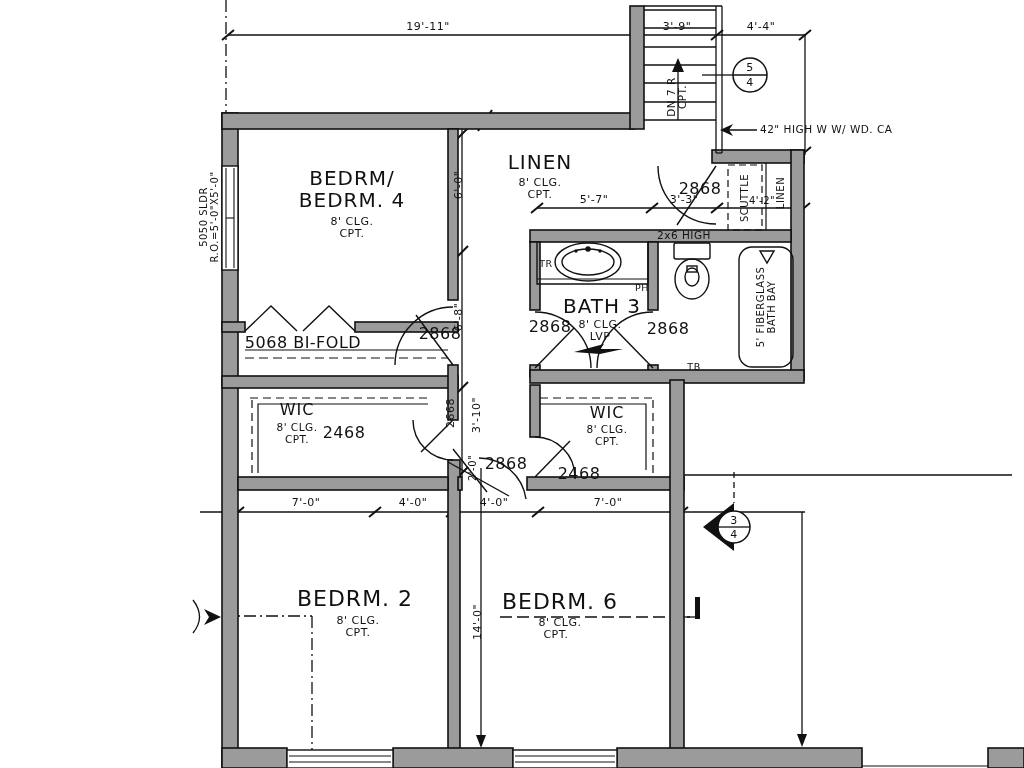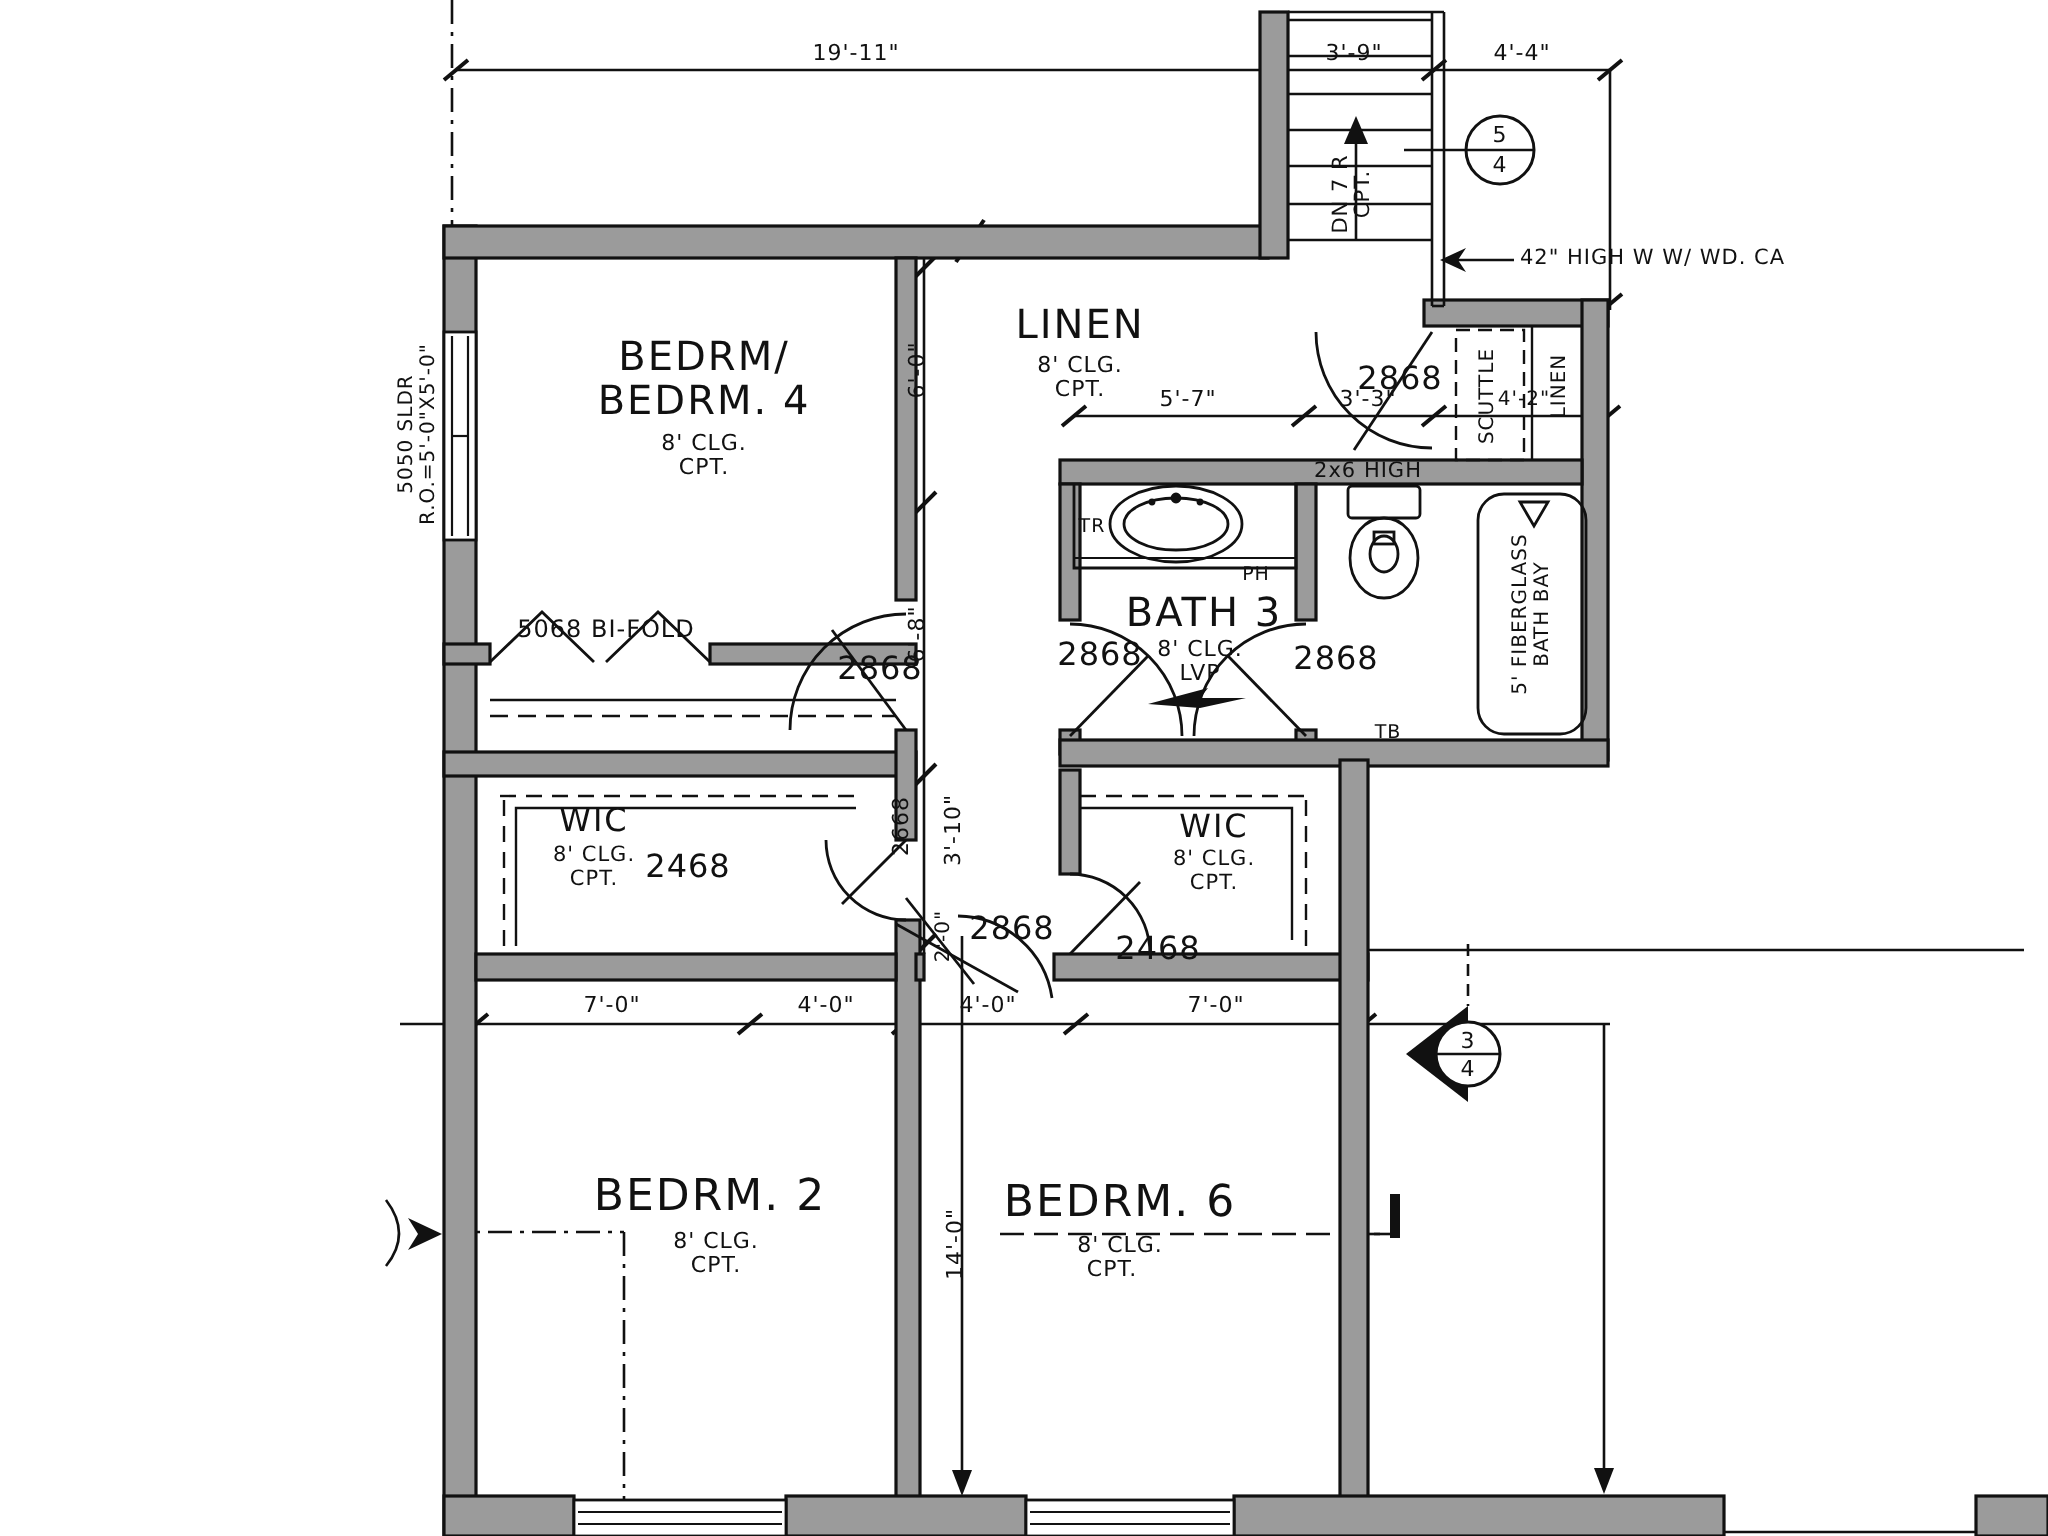--- a/index.html
+++ b/index.html
@@ -235,35 +235,35 @@
 <div class="lbl rot" style="left:210px;top:217px;font-size:10px">
   <span>5050 SLDR</span>
   <span>R.O.=5'-0"X5'-0"</span>
 </div>
 
 <div class="lbl door" style="left:700px;top:189px">2868</div>
 <div class="lbl rot" style="left:745px;top:198px;font-size:10px">SCUTTLE</div>
 <div class="lbl rot" style="left:781px;top:193px;font-size:10px">LINEN</div>
 
 <div class="lbl tiny" style="left:546px;top:264px">TR</div>
-<div class="lbl tiny" style="left:628px;top:288px">PH</div>
+<div class="lbl tiny" style="left:642px;top:288px">PH</div>
 <div class="lbl" style="left:684px;top:236px;font-size:10.5px">2x6 HIGH</div>
 <div class="lbl room" style="left:602px;top:307px">BATH 3</div>
 <div class="lbl sub" style="left:600px;top:325px">8' CLG.</div>
 <div class="lbl sub" style="left:600px;top:337px">LVP</div>
 <div class="lbl door" style="left:550px;top:327px">2868</div>
 <div class="lbl door" style="left:668px;top:329px">2868</div>
 <div class="lbl tiny" style="left:694px;top:367px">TB</div>
 <div class="lbl rot" style="left:767px;top:307px;font-size:10px">
   <span>5' FIBERGLASS</span>
   <span>BATH BAY</span>
 </div>
 <div class="lbl rot dim" style="left:459px;top:317px">6'-8"</div>
 
-<div class="lbl" style="left:303px;top:315px;font-size:12px">5068 BI-FOLD</div>
+<div class="lbl" style="left:303px;top:343px;font-size:16px">5068 BI-FOLD</div>
 <div class="lbl door" style="left:440px;top:334px">2868</div>
 <div class="lbl" style="left:297px;top:410px;font-size:16px;letter-spacing:1px">WIC</div>
 <div class="lbl" style="left:297px;top:428px;font-size:10.5px">8' CLG.</div>
 <div class="lbl" style="left:297px;top:440px;font-size:10.5px">CPT.</div>
 <div class="lbl door" style="left:344px;top:433px">2468</div>
 <div class="lbl rot" style="left:451px;top:413px;font-size:11px">2668</div>
 <div class="lbl rot dim" style="left:477px;top:415px">3'-10"</div>
 <div class="lbl" style="left:607px;top:413px;font-size:16px;letter-spacing:1px">WIC</div>
 <div class="lbl" style="left:607px;top:430px;font-size:10.5px">8' CLG.</div>
 <div class="lbl" style="left:607px;top:442px;font-size:10.5px">CPT.</div>

